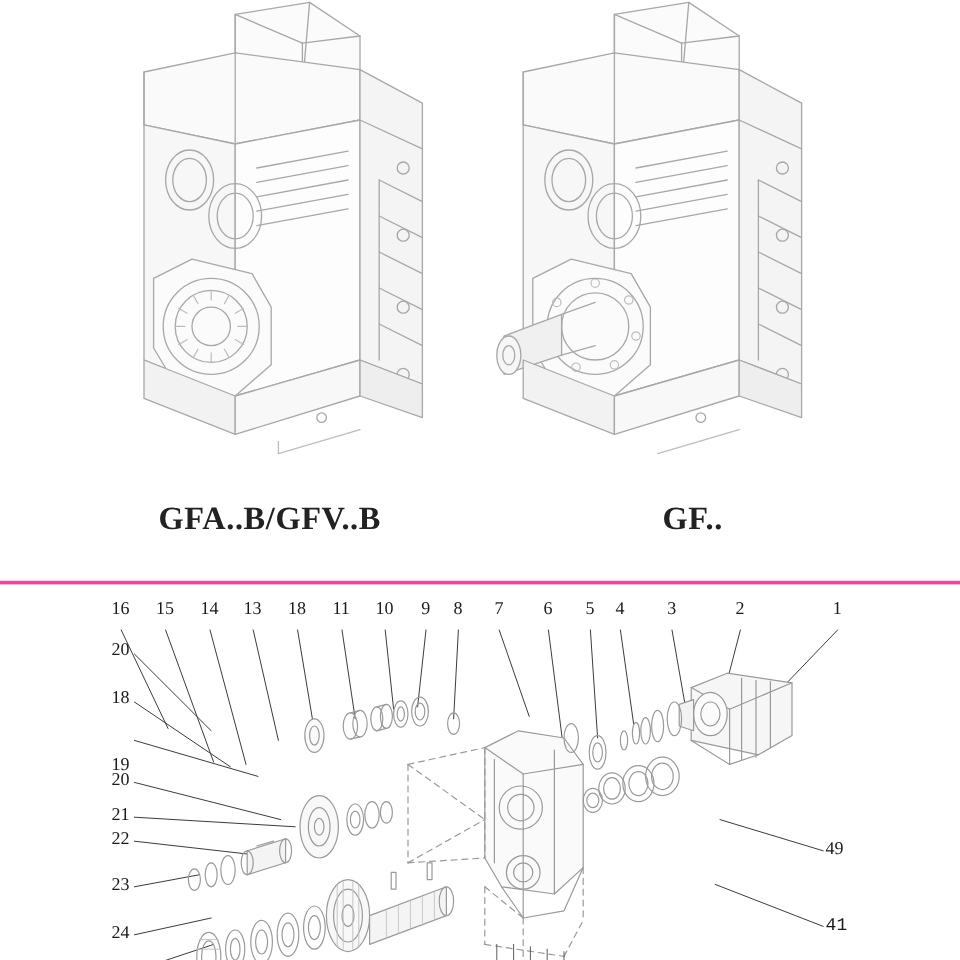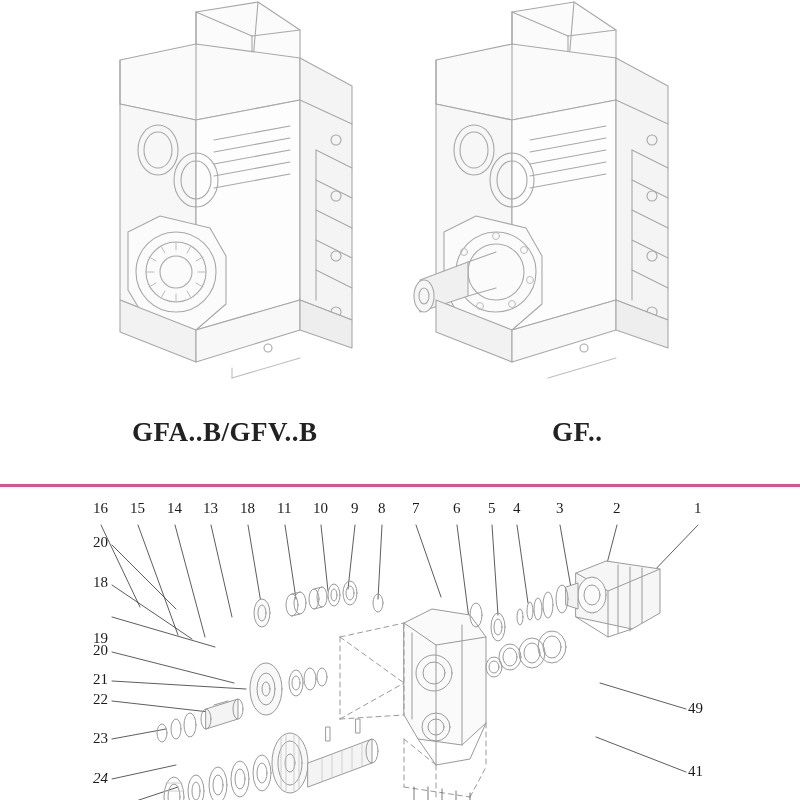--- a/index.html
+++ b/index.html
@@ -429,20 +429,20 @@
     <div class="lbl" style="left:613px; top:13px;">2</div>
     <div class="lbl" style="left:694px; top:13px;">1</div>
 
     <div class="lbl" style="left:93px; top:47px;">20</div>
     <div class="lbl" style="left:93px; top:87px;">18</div>
     <div class="lbl" style="left:93px; top:119px;margin-top:24px;">19</div>
     <div class="lbl" style="left:93px; top:155px;">20</div>
     <div class="lbl" style="left:93px; top:184px;">21</div>
     <div class="lbl" style="left:93px; top:204px;">22</div>
     <div class="lbl" style="left:93px; top:243px;">23</div>
-    <div class="lbl" style="left:93px; top:283px;font-style:italic;">24</div>
+    <div class="lbl" style="left:93px; top:283px;">24</div>
     <div class="lbl" style="left:93px; top:313px;">25</div>
 
     <div class="lbl" style="left:688px; top:213px;">49</div>
-    <div class="lbl" style="left:688px; top:276px;">41</div>
+    <div class="lbl" style="left:688px; top:276px;font-family:Liberation Mono, monospace;">41</div>
   </div>
 
 </div>
 
 </body></html>

